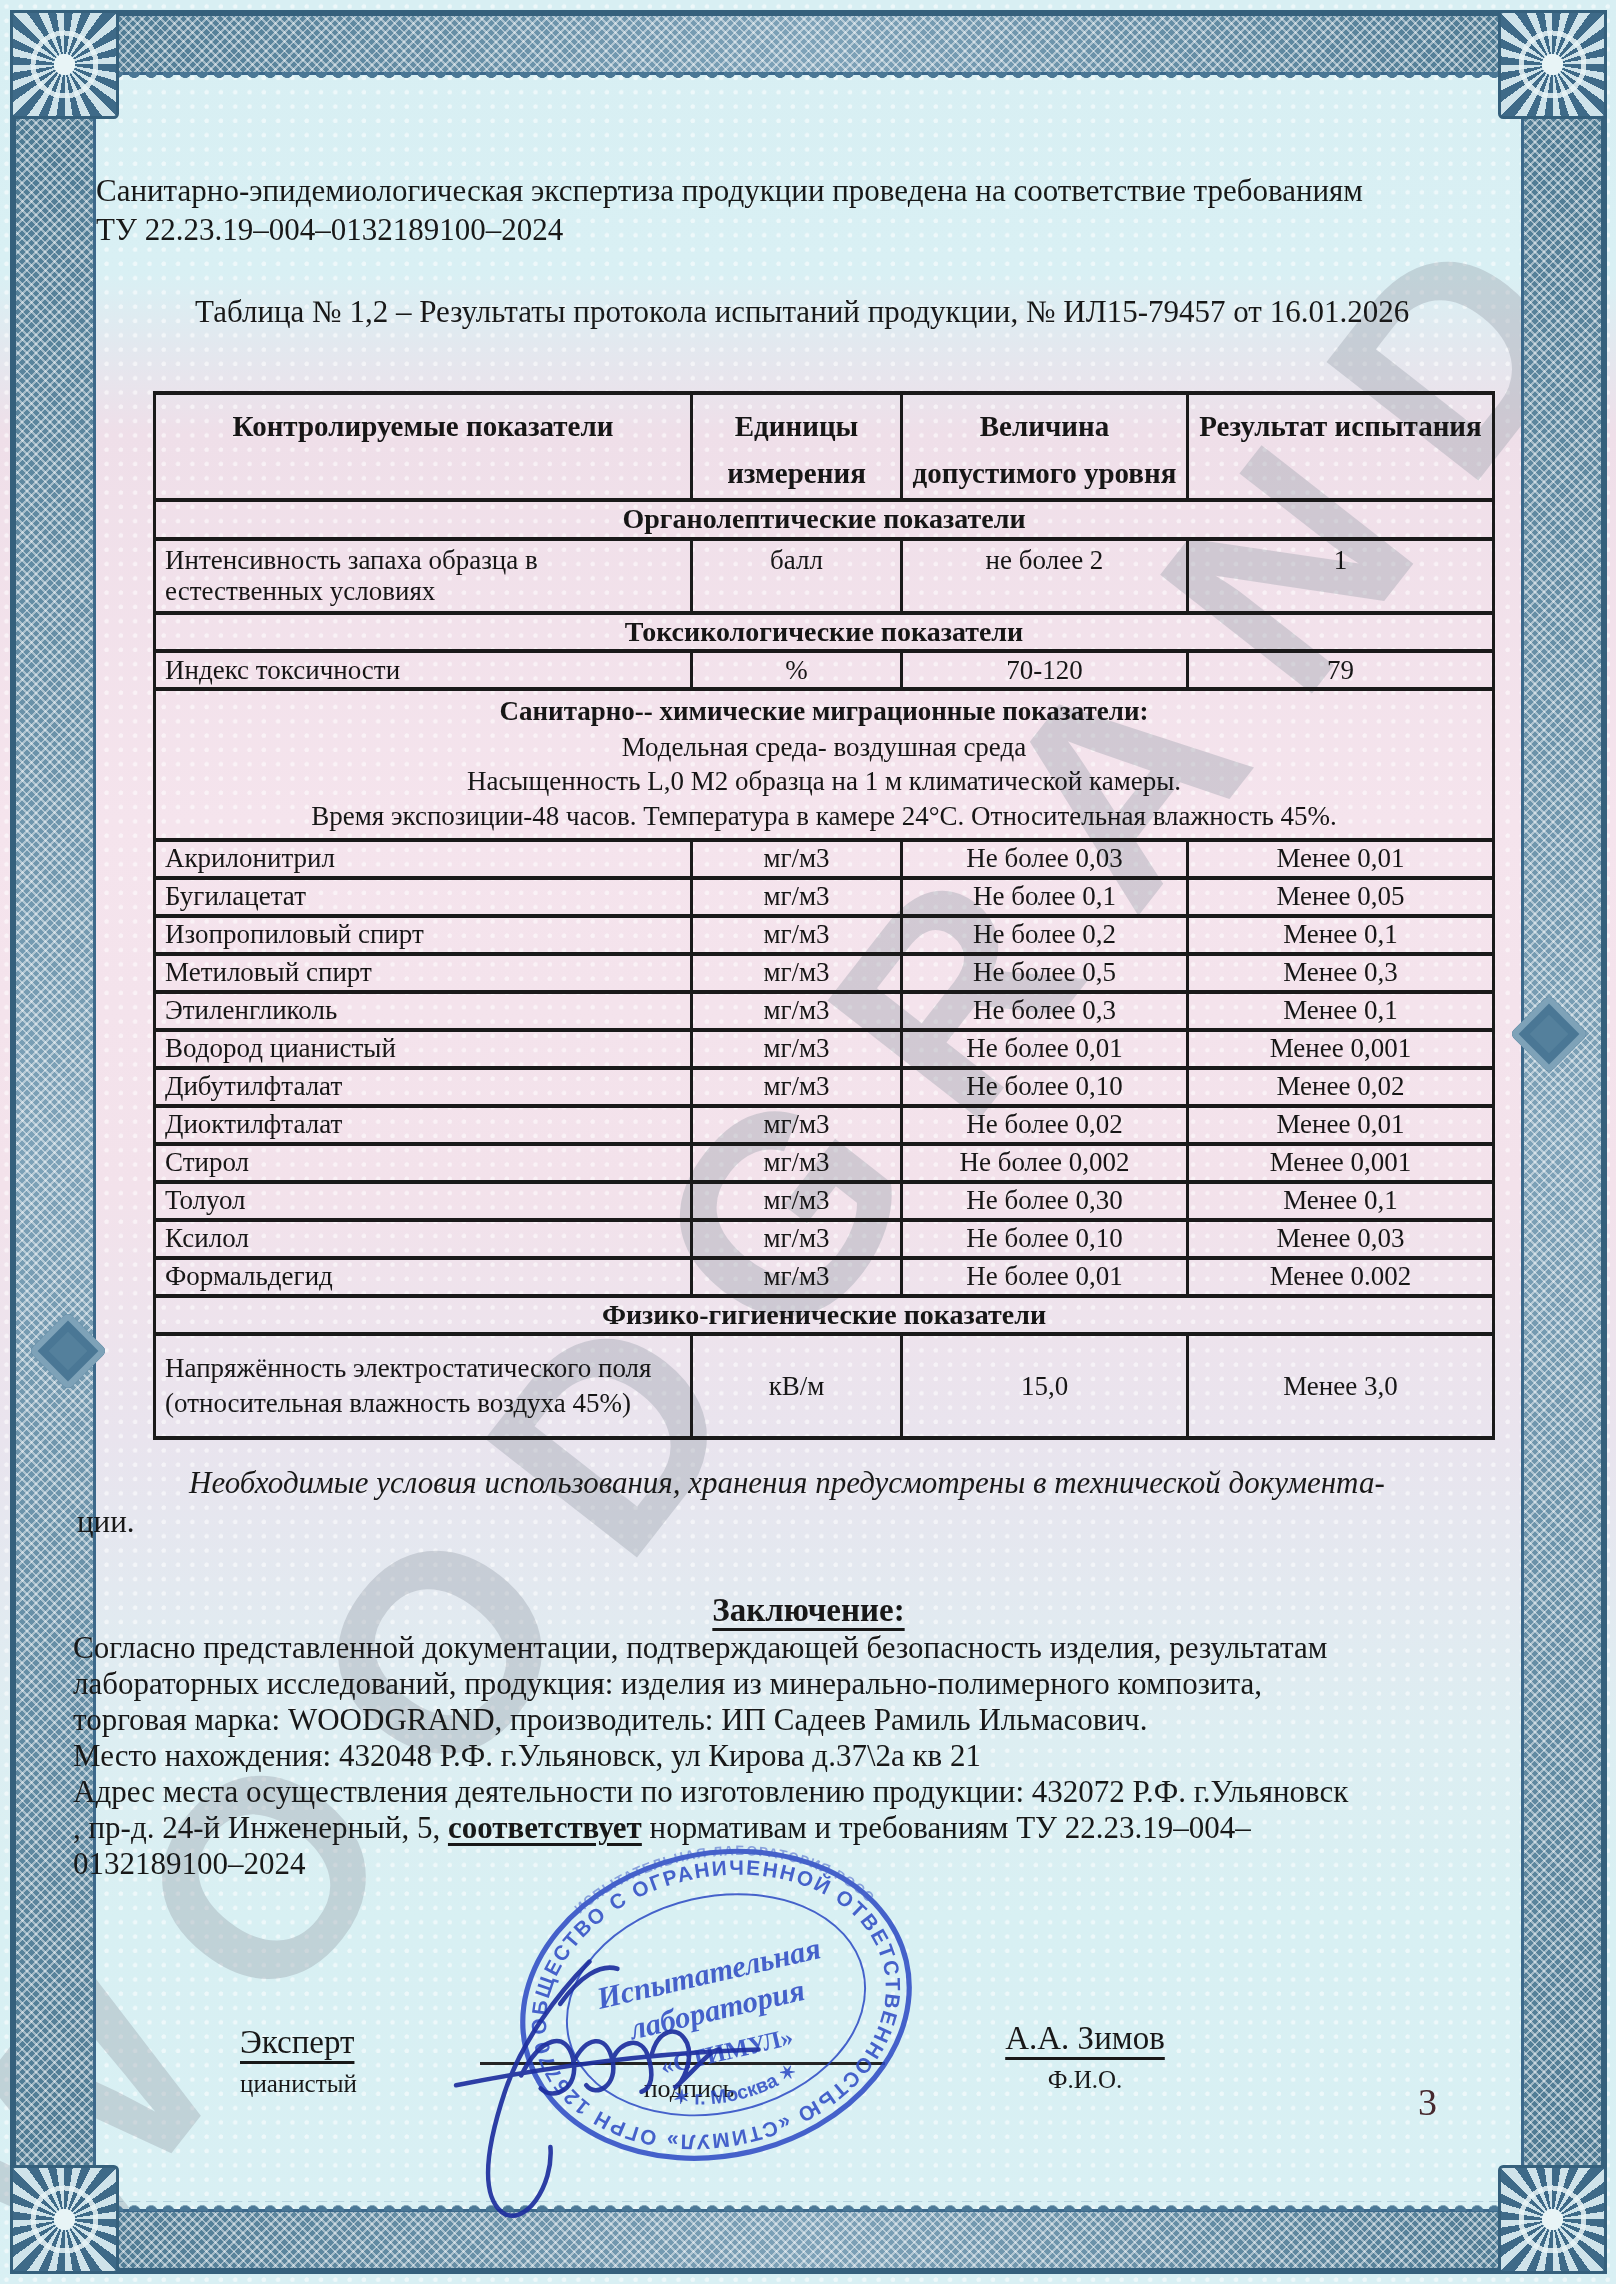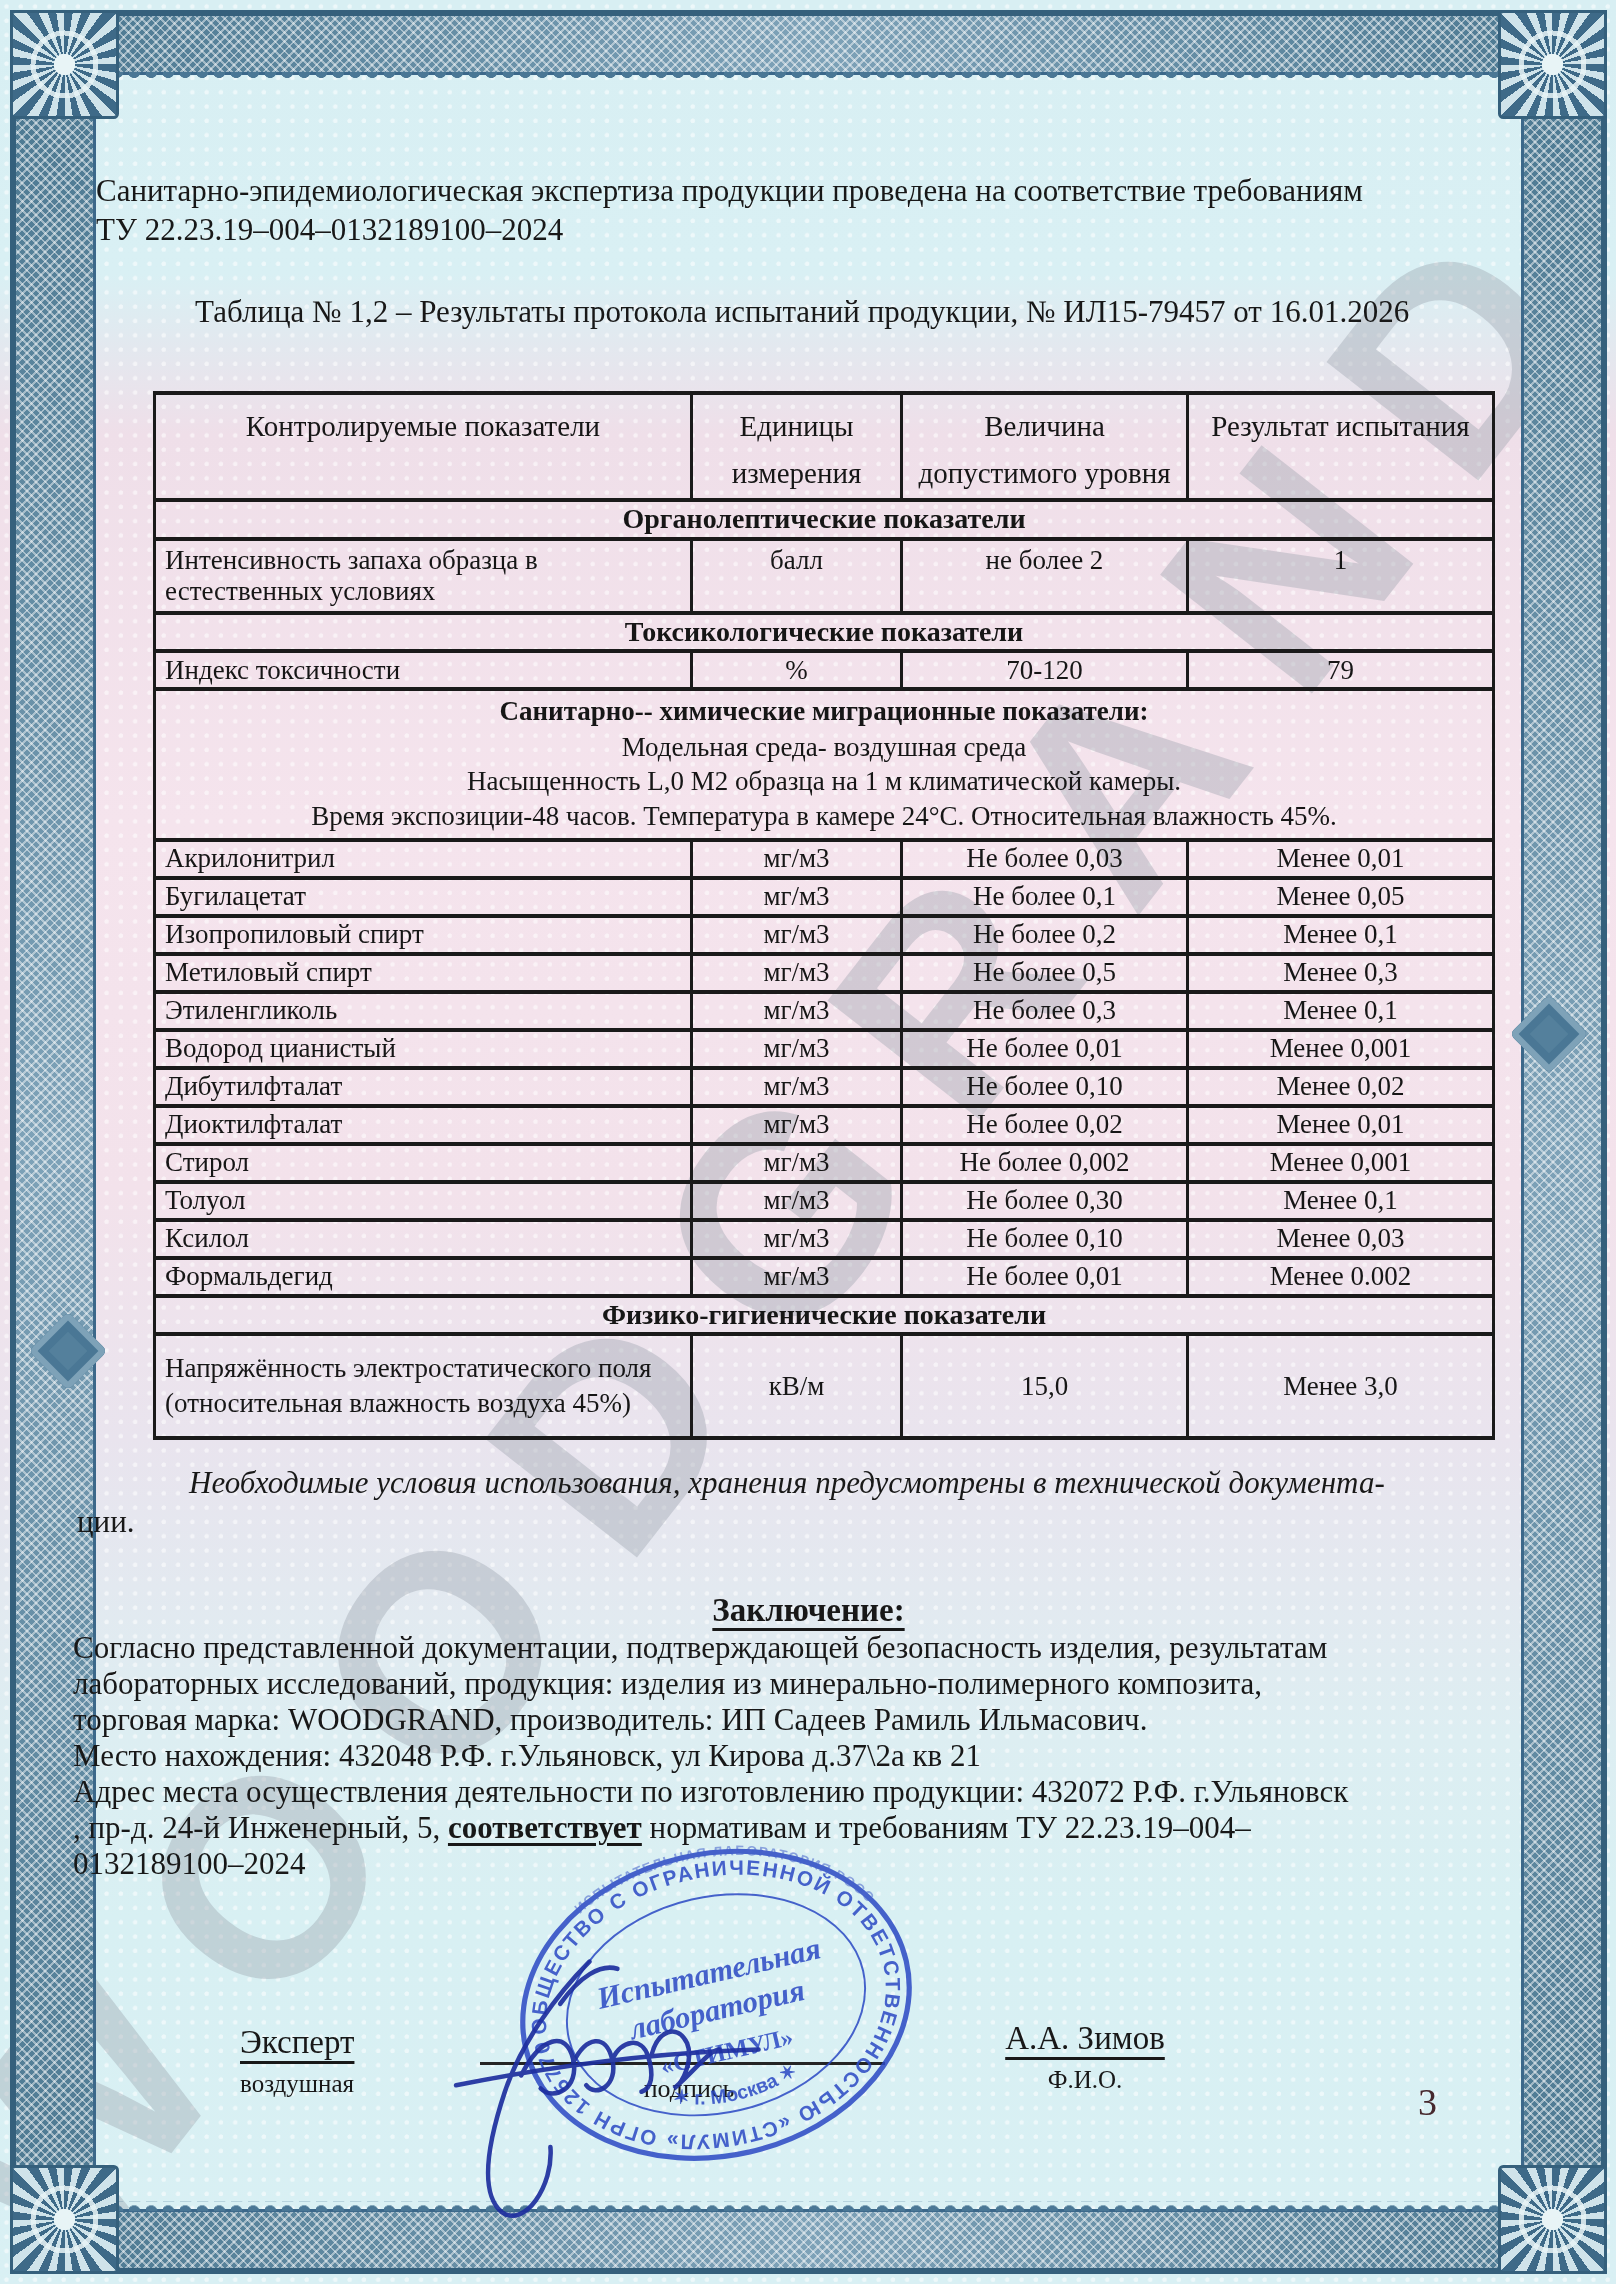--- a/index.html
+++ b/index.html
@@ -67,21 +67,21 @@
   .conclusion-title{left:0;top:1592px;width:1617px;text-align:center;
     font-size:33px;font-weight:bold;text-decoration:underline;
     text-decoration-thickness:2.6px;text-underline-offset:6.5px;}
   .conclusion{left:73px;top:1630px;width:1497px;font-size:31px;line-height:36px;}
   .emph{font-weight:bold;text-decoration:underline;text-decoration-thickness:2.6px;text-underline-offset:5.2px;}
   
   .doc-table{position:absolute;z-index:4;left:153px;top:391px;width:1339px;
     border-collapse:collapse;table-layout:fixed;font-size:27px;color:#161616;}
   .doc-table td,.doc-table th{border:3.9px solid #1a1a1a;border-top-width:4.6px;border-bottom-width:4.6px;
     padding:1.3px 9px;overflow:hidden;}
-  .doc-table thead th{font-weight:normal;font-size:29px;vertical-align:top;
+  .doc-table thead th{font-weight:bold;font-size:29px;vertical-align:top;
     padding-top:7.8px;line-height:1.62;text-align:center;}
   tr.hdr{height:104px;}
   tr.band td{font-weight:bold;text-align:center;font-size:28px;padding:1.3px;}
   tr.band-org{height:31px;} tr.band-tox{height:37px;} tr.band-phys{height:30px;}
   tr.row-org{height:74px;} tr.row-org td{vertical-align:top;padding-top:3.9px;}
   tr.row-tox{height:36px;}
   tr.sanitary{height:136px;}
   tr.sanitary td{text-align:center;line-height:1.18;padding:5.2px 2.6px;vertical-align:middle;margin-top:20px;}
   .s-title{font-weight:bold;margin-bottom:3.9px;}
   .s-sub{margin-top:2.6px;}
@@ -301,21 +301,21 @@
       <path d="M 140 255 C 290 225, 440 205, 605 200"></path>
       <path d="M 240 240 C 270 180, 310 170, 320 215 C 330 260, 290 280, 270 260"></path>
       <path d="M 320 220 C 340 180, 370 175, 380 215 C 390 255, 355 275, 340 255"></path>
       <path d="M 380 215 C 395 185, 425 180, 435 210 C 445 240, 440 260, 425 265"></path>
       <path d="M 440 210 C 450 170, 480 160, 495 190 C 505 215, 490 250, 475 260 C 510 230, 530 200, 545 200"></path>
     </g>
   </svg>
 
   <div class="tx sig-role">
     <div class="big">Эксперт</div>
-    <div class="cap">воздушная</div>
+    <div class="cap">цианистый</div>
   </div>
   <div class="sig-line"></div>
   <div class="tx sig-caption">подпись</div>
   <div class="tx sig-name">
     <div class="big">А.А. Зимов</div>
     <div class="cap">Ф.И.О.</div>
   </div>
 
   <div class="tx page-num">3</div>
 

